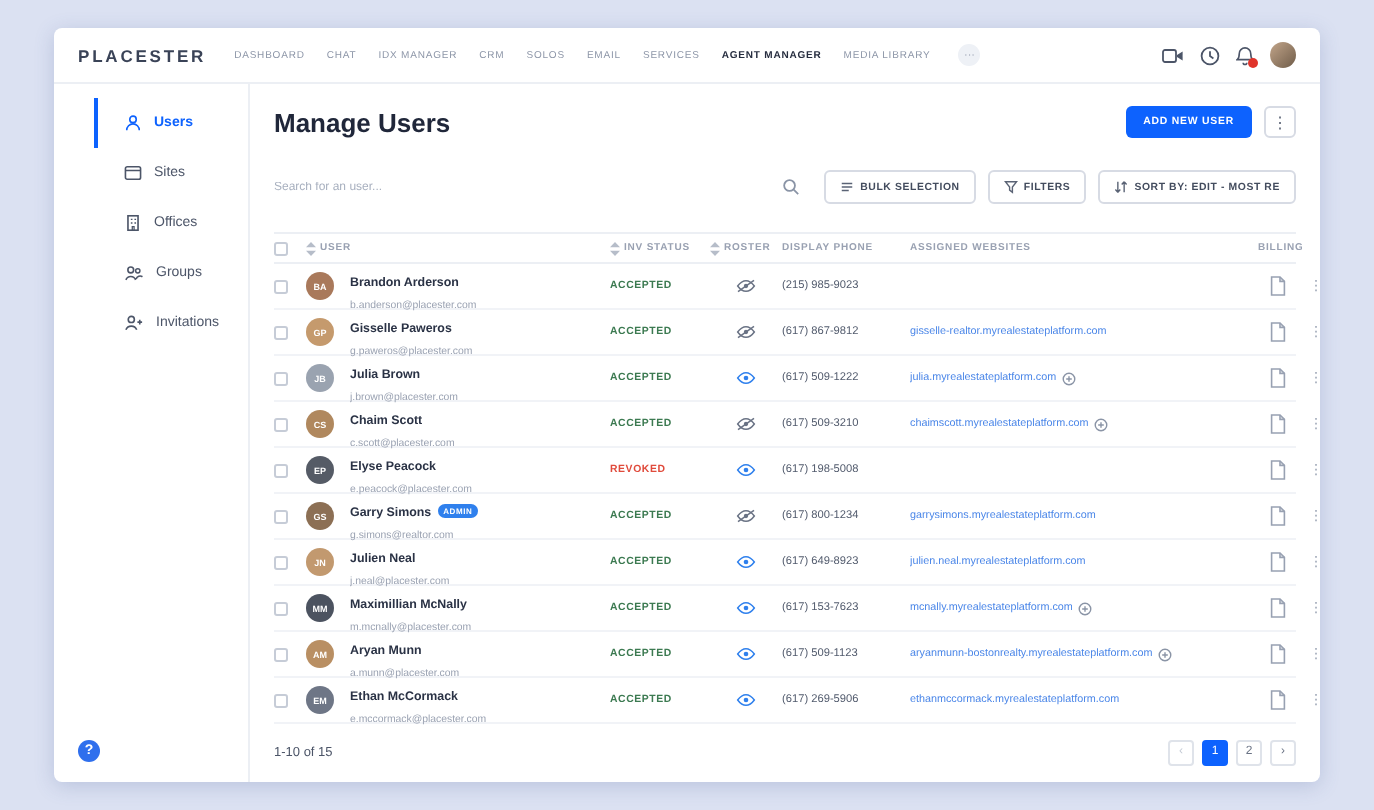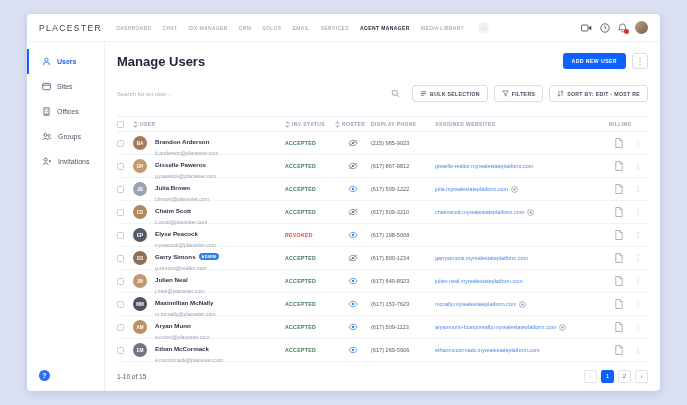--- a/index.html
+++ b/index.html
@@ -16,36 +16,36 @@
     background: #fff; border-radius: 4px;
     box-shadow: 0 2px 10px rgba(70,90,150,.22);
     display: flex; flex-direction: column; overflow: hidden;
   }
   
   .topnav {
     flex: 0 0 28px; display: flex; align-items: center;
     padding: 0 12px; border-bottom: 1px solid #eceff4;
     white-space: nowrap; overflow: hidden;
   }
-  .logo { font-size: 8.5px; font-weight: 400; letter-spacing: 1.4px; color: #3a4357; margin-right: 14px; }
+  .logo { font-size: 8.5px; font-weight: 700; letter-spacing: 1.4px; color: #3a4357; margin-right: 14px; }
   .nav-items { display: flex; gap: 11px; align-items: center; }
   .nav-item { font-size: 5px; letter-spacing: .4px; color: #8d96a8; cursor: pointer; }
   .nav-item.active { color: #262d3f; font-weight: 700; }
   .nav-more {
     width: 11px; height: 11px; border-radius: 50%; background: #eef1f6;
     color: #8d96a8; font-size: 5.5px; display: flex; align-items: center; justify-content: center;
     margin-left: 3px; cursor: pointer;
   }
   .nav-right { margin-left: auto; display: flex; align-items: center; gap: 8px; }
   .topicon { display: flex; align-items: center; color: #4c5568; }
   .bell-wrap { position: relative; }
   .badge-dot { position: absolute; right: -2px; bottom: -1px; width: 5px; height: 5px; background: #e0342b; border-radius: 50%; }
   .avatar-top { width: 13px; height: 13px; border-radius: 50%; background: linear-gradient(135deg,#c2a58a,#6f5c49); }
   
-  .bodywrap { display: flex; flex: 1; min-height: 0; position: relative; }
+  .bodywrap { display: flex; flex: 1; min-height: 0; position: relative; padding-left: 20px; }
   .sidebar { width: 78px; border-right: 1px solid #eceff4; padding-top: 7px; flex: 0 0 78px; }
   .side-item {
     display: flex; align-items: center; gap: 6px; height: 25px; padding-left: 13px;
     color: #4c5568; font-size: 7px; border-left: 2px solid transparent; cursor: pointer;
   }
   .side-item.active { color: #0d62fe; border-left-color: #0d62fe; font-weight: 700; }
   .help {
     position: absolute; left: 12px; bottom: 10px; width: 11px; height: 11px; border-radius: 50%;
     background: #2f6fed; color: #fff; font-size: 7px; font-weight: 700;
     display: flex; align-items: center; justify-content: center; cursor: pointer;

